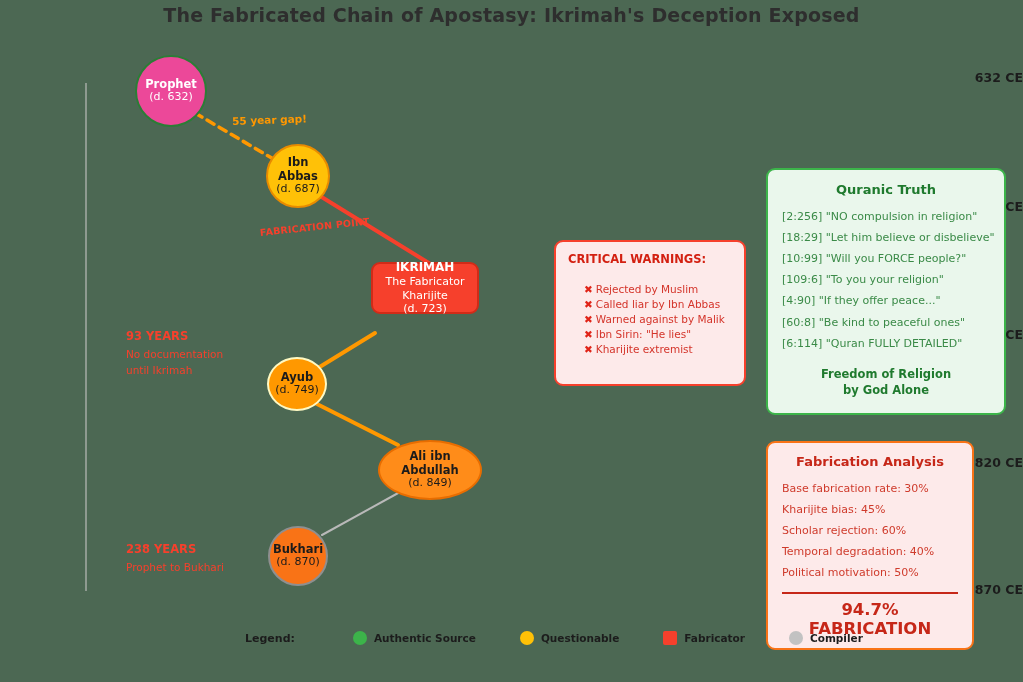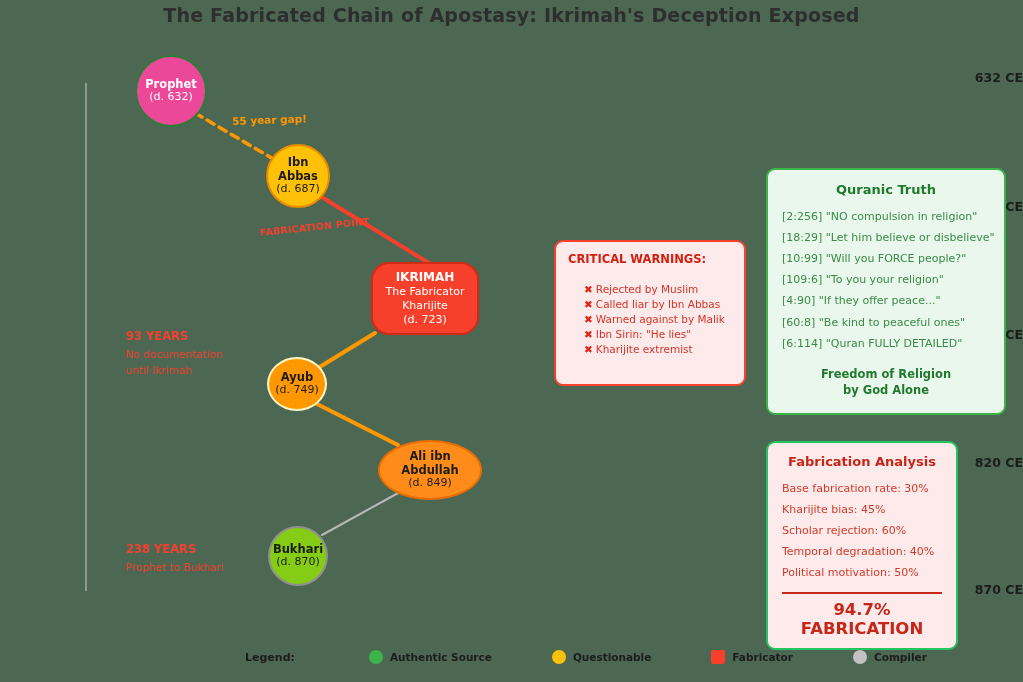--- a/index.html
+++ b/index.html
@@ -94,22 +94,22 @@
   .node-ibnabbas {
     left: 266px; top: 144px;
     width: 64px; height: 64px;
     border-radius: 50%;
     background: #ffc107;
     border: 2px solid #e88b00;
     color: #1b1b1b;
   }
   .node-ikrimah {
     left: 371px; top: 262px;
-    width: 108px; height: 73px;
-    border-radius: 18px;
+    width: 108px; height: 52px;
+    border-radius: 9px;
     background: #f6402c;
     border: 2px solid #d12b18;
     color: #ffffff;
     line-height: 1.25;
   }
   .node-ikrimah .node-name { font-size: 12px; }
   .node-ikrimah .node-sub { font-size: 11px; }
   .node-ayub {
     left: 267px; top: 357px;
     width: 60px; height: 54px;
@@ -123,21 +123,21 @@
     width: 104px; height: 60px;
     border-radius: 50%;
     background: #ff8c19;
     border: 2px solid #e86d00;
     color: #1b1b1b;
   }
   .node-bukhari {
     left: 268px; top: 526px;
     width: 60px; height: 60px;
     border-radius: 50%;
-    background: #84cc16;
+    background: #f97316;
     border: 2px solid #8f8f8f;
     color: #1b1b1b;
   }
 
   
   .gap-label {
     position: absolute;
     left: 232px; top: 115px;
     font-size: 10.5px;
     font-weight: bold;
@@ -236,24 +236,24 @@
     margin-top: 12px;
     text-align: center;
     font-size: 11.5px;
     font-weight: bold;
     color: #1f7a2e;
     line-height: 1.45;
   }
 
   #analysis-panel {
     left: 766px; top: 441px;
-    width: 192px;
+    width: 208px;
     padding: 11px 14px 10px 14px;
     background: #fdeaea;
-    border: 2px solid #22c55e;
+    border: 2px solid #f97316;
   }
   #analysis-panel .panel-title {
     font-size: 13px;
     color: #c62718;
     margin-bottom: 9px;
   }
   #analysis-panel .metric {
     font-size: 11px;
     color: #cf3b2c;
     line-height: 1.92;
@@ -270,22 +270,21 @@
     font-weight: bold;
     color: #c62718;
   }
 
   
   #legend {
     position: absolute;
     left: 245px; top: 631px;
     display: flex;
     align-items: center;
-    gap: 16px;
-    margin-top: 19px;
+    gap: 0px;
   }
   #legend .legend-title {
     font-size: 11px;
     font-weight: bold;
     color: #1c1c1c;
     margin-right: 58px;
     white-space: nowrap;
   }
   .legend-item {
     display: flex;

